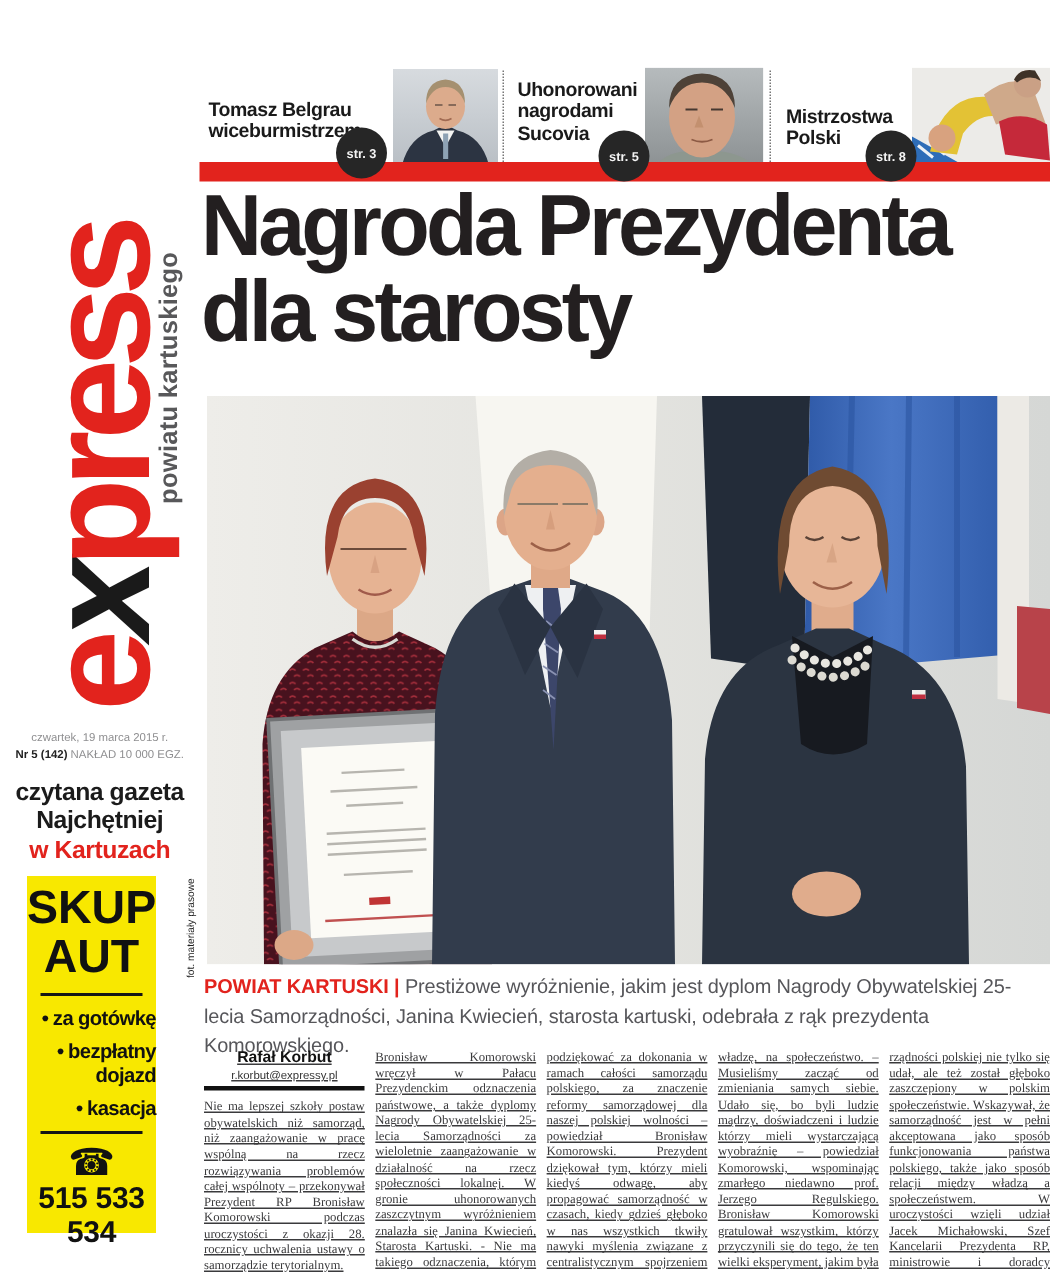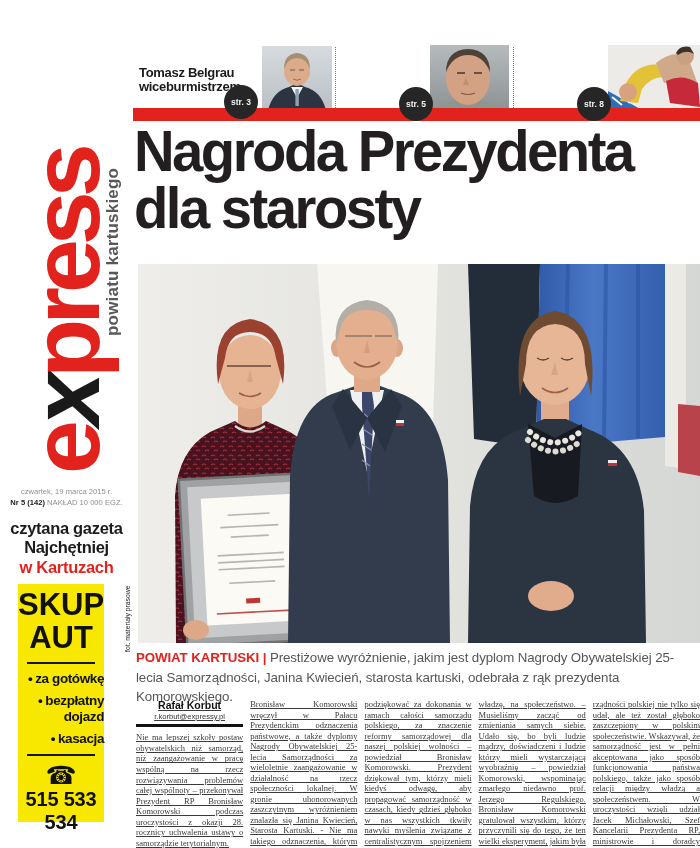--- a/index.html
+++ b/index.html
@@ -117,20 +117,29 @@
     </ul>
     <hr>
     <div class="phone-icon">☎</div>
     <div class="phone-num">515 533 534</div>
   </div>
 
   <div class="teaser-label t1">
     <div>Tomasz Belgrau</div>
     <div>wiceburmistrzem</div>
   </div>
+  <div class="teaser-label t2">
+    <div>Uhonorowani</div>
+    <div>nagrodami</div>
+    <div>Sucovia</div>
+  </div>
+  <div class="teaser-label t3">
+    <div>Mistrzostwa</div>
+    <div>Polski</div>
+  </div>
 
   <div class="tphoto p1">
     <svg width="70" height="64" viewBox="0 0 70 64" preserveAspectRatio="none">
       <defs>
           <linearGradient id="g1" x1="0" y1="0" x2="0" y2="1">
         <stop offset="0" stop-color="#d7dbdf"></stop>
             <stop offset="1" stop-color="#b9bfc5"></stop>
           </linearGradient>
         </defs>
       <rect width="70" height="64" fill="url(#g1)"></rect>

